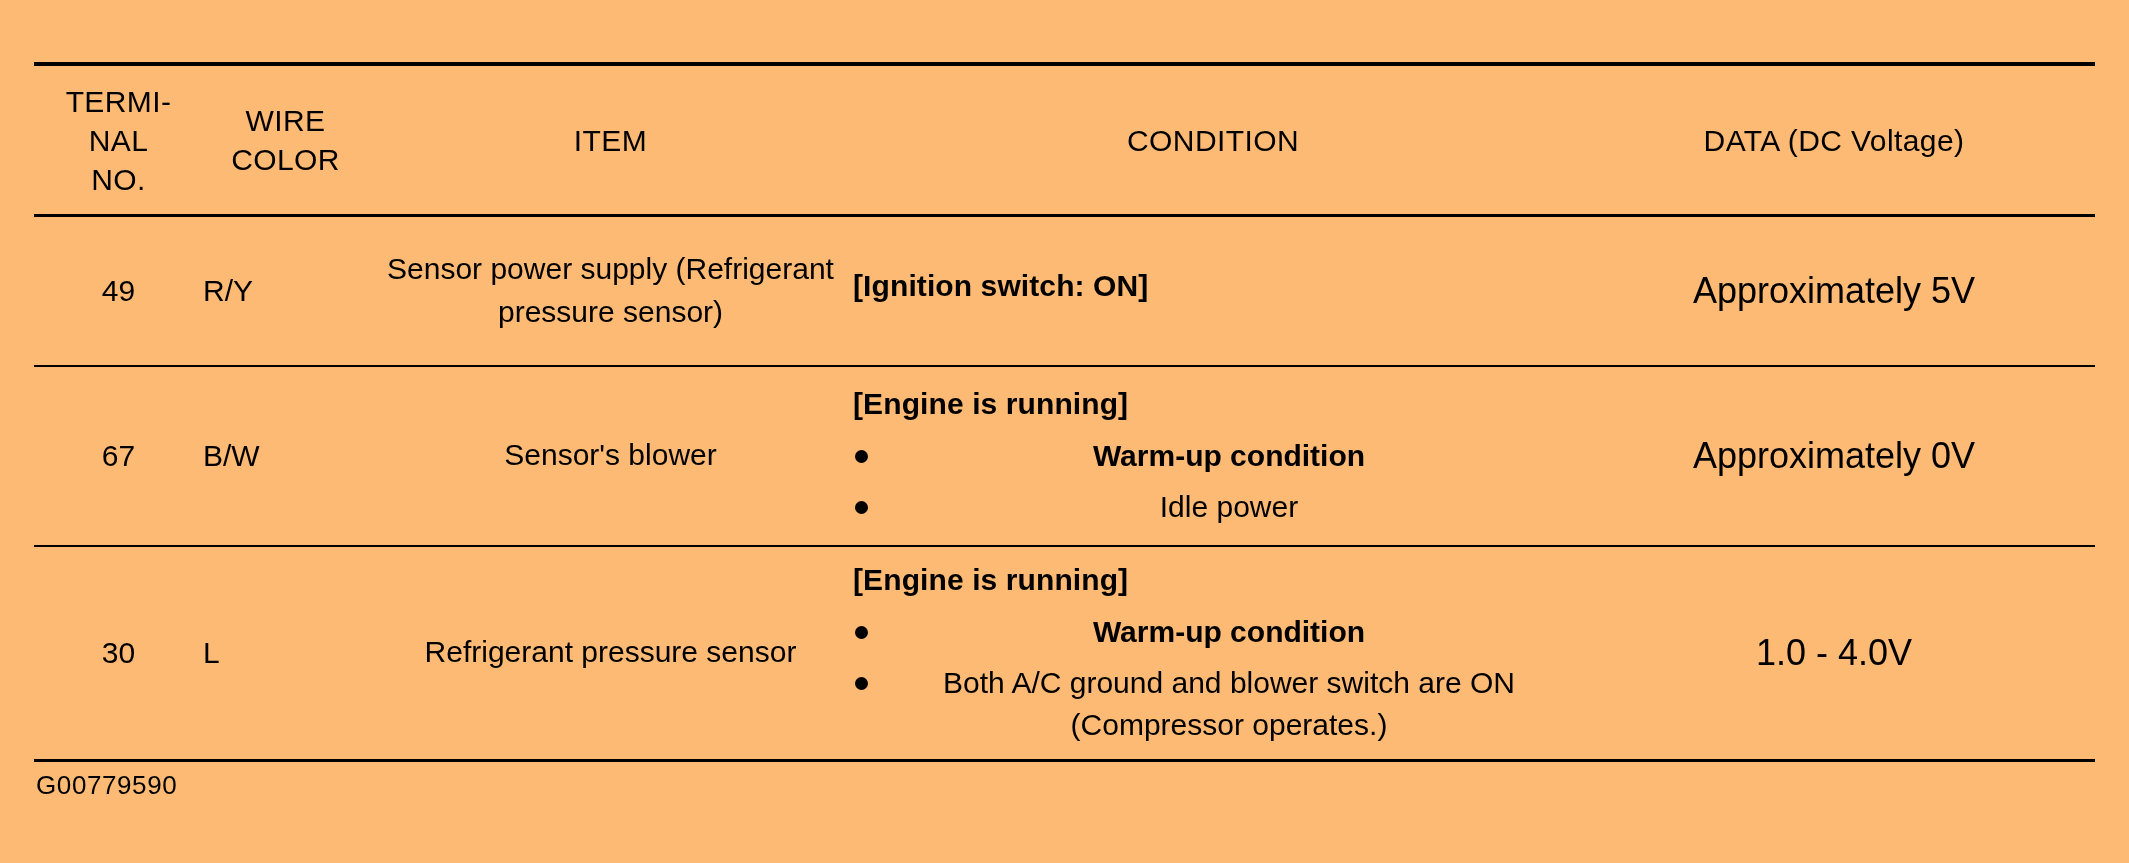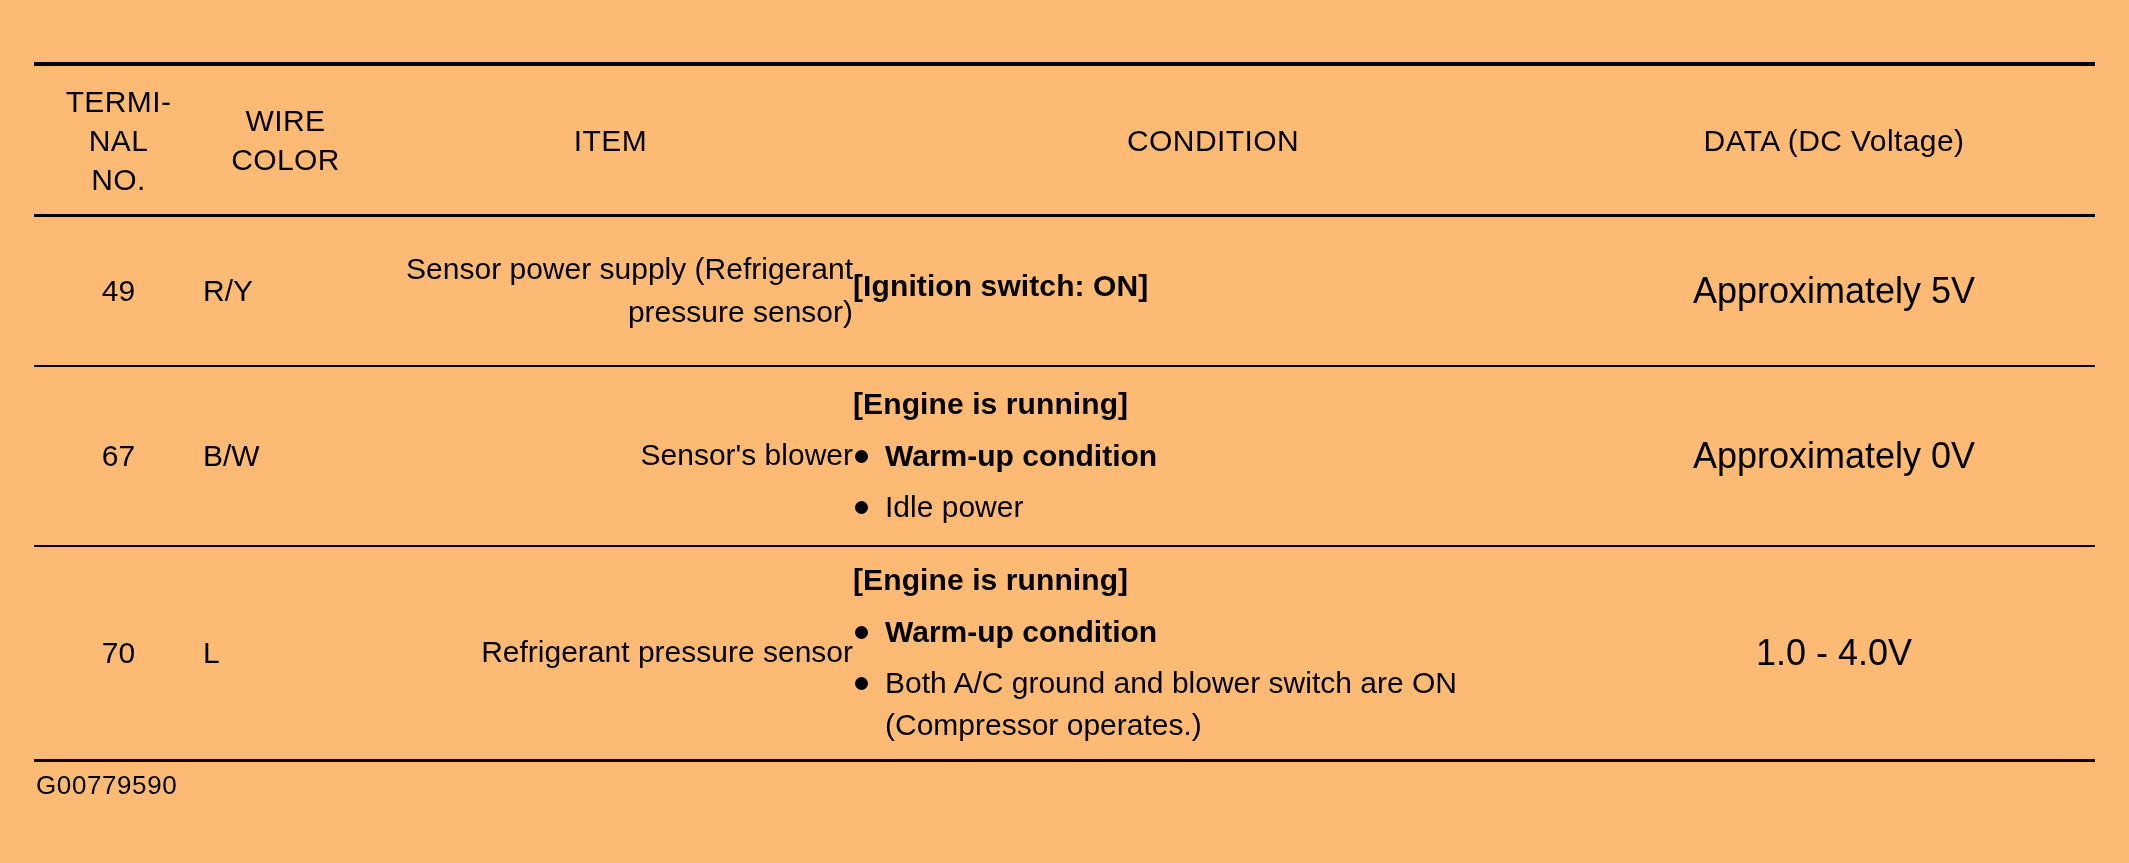--- a/index.html
+++ b/index.html
@@ -71,21 +71,21 @@
     text-align: center;
     font-size: 30px;
     padding: 8px 6px;
   }
   .cell-wire {
     text-align: left;
     font-size: 30px;
     padding: 8px 8px 8px 22px;
   }
   .cell-item {
-    text-align: right;
+    text-align: center;
     font-size: 30px;
     line-height: 1.42;
     padding: 10px 14px 10px 22px;
   }
   .cell-cond {
     text-align: left;
     font-size: 30px;
     line-height: 1.40;
     padding: 12px 14px 12px 18px;
   }
@@ -104,20 +104,21 @@
 
   .cond-list {
     list-style: none;
     margin: 0;
     padding: 0;
   }
   .cond-list li {
     position: relative;
     padding-left: 32px;
     margin-bottom: 9px;
+    text-align: center;
   }
   .cond-list li:last-child { margin-bottom: 0; }
   .cond-list li::before {
     content: "";
     position: absolute;
     left: 2px;
     top: 15px;
     width: 13px;
     height: 13px;
     background: #000;
@@ -200,21 +201,21 @@
             </li>
             <li>
               <span>Idle power</span>
             </li>
           </ul>
         </td>
         <td class="cell-data v-rule">Approximately 0V</td>
       </tr>
 
       <tr class="row-h3">
-        <td class="cell-term">70</td>
+        <td class="cell-term">30</td>
         <td class="cell-wire v-rule">L</td>
         <td class="cell-item v-rule">Refrigerant pressure sensor</td>
         <td class="cell-cond v-rule">
           <span class="cond-head">[Engine is running]</span>
           <ul class="cond-list">
             <li class="bold">
               <span>Warm-up condition</span>
             </li>
             <li>
               <span>Both A/C ground and blower switch are ON</span>

